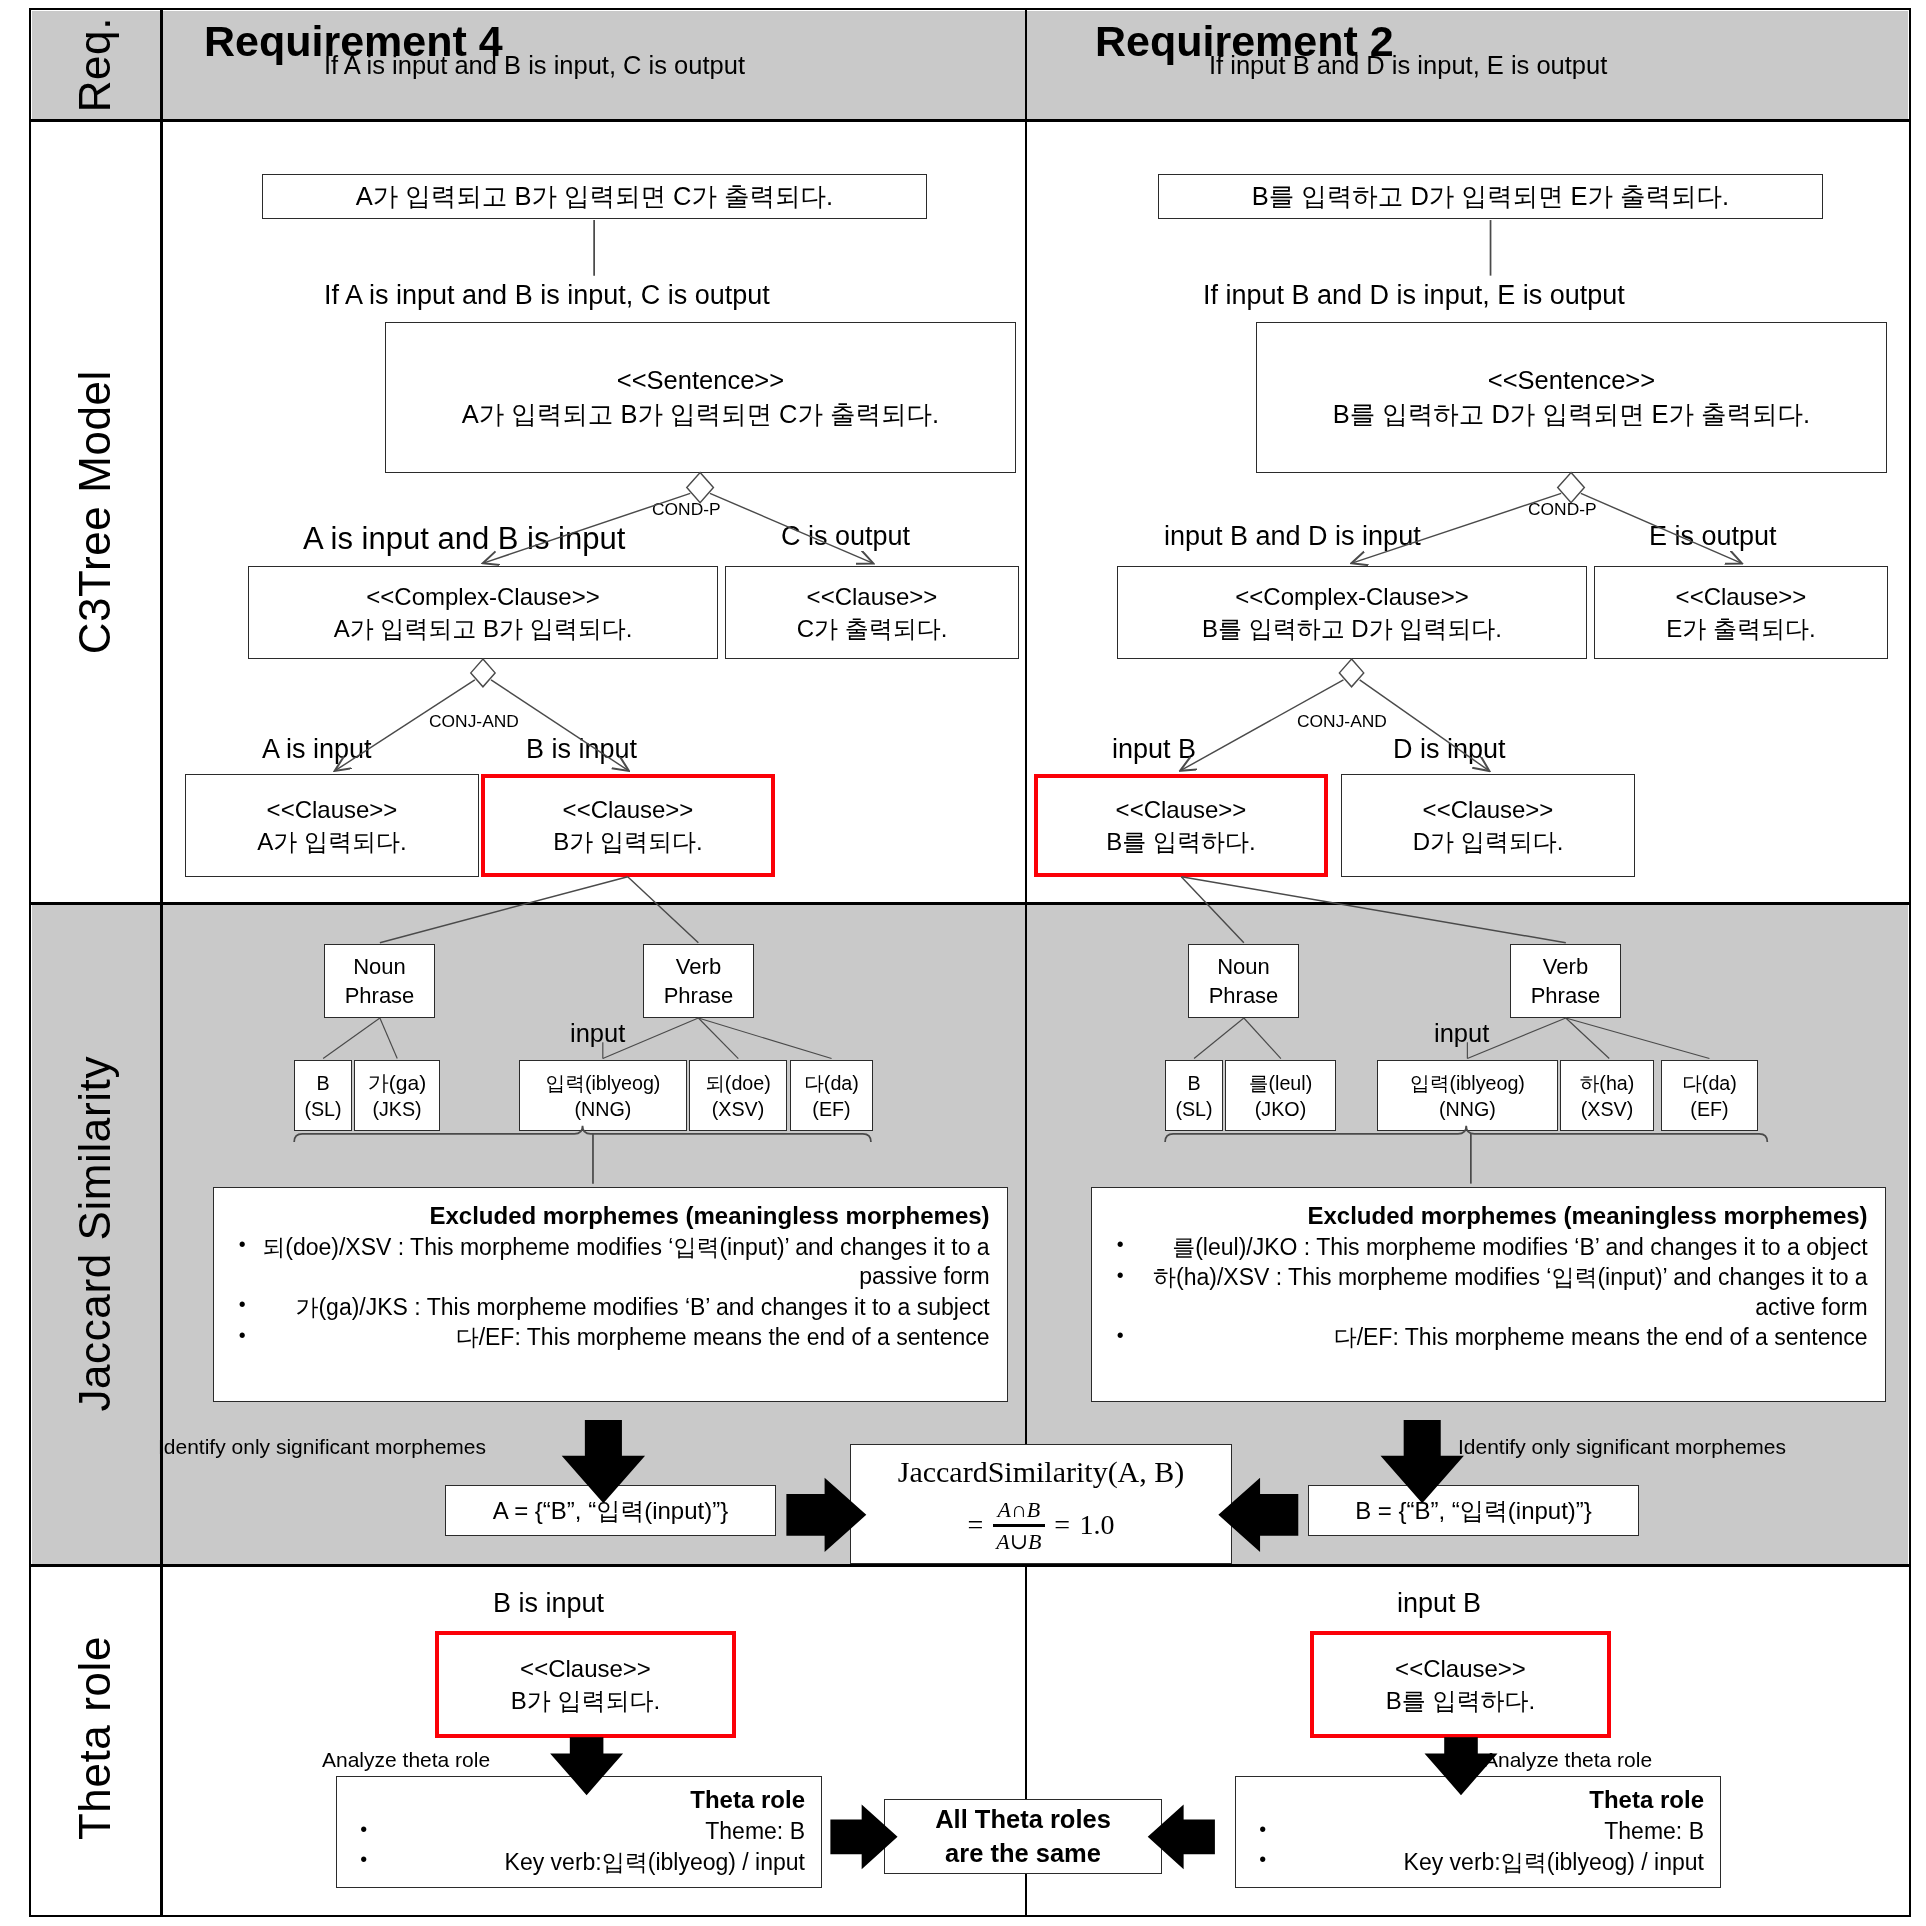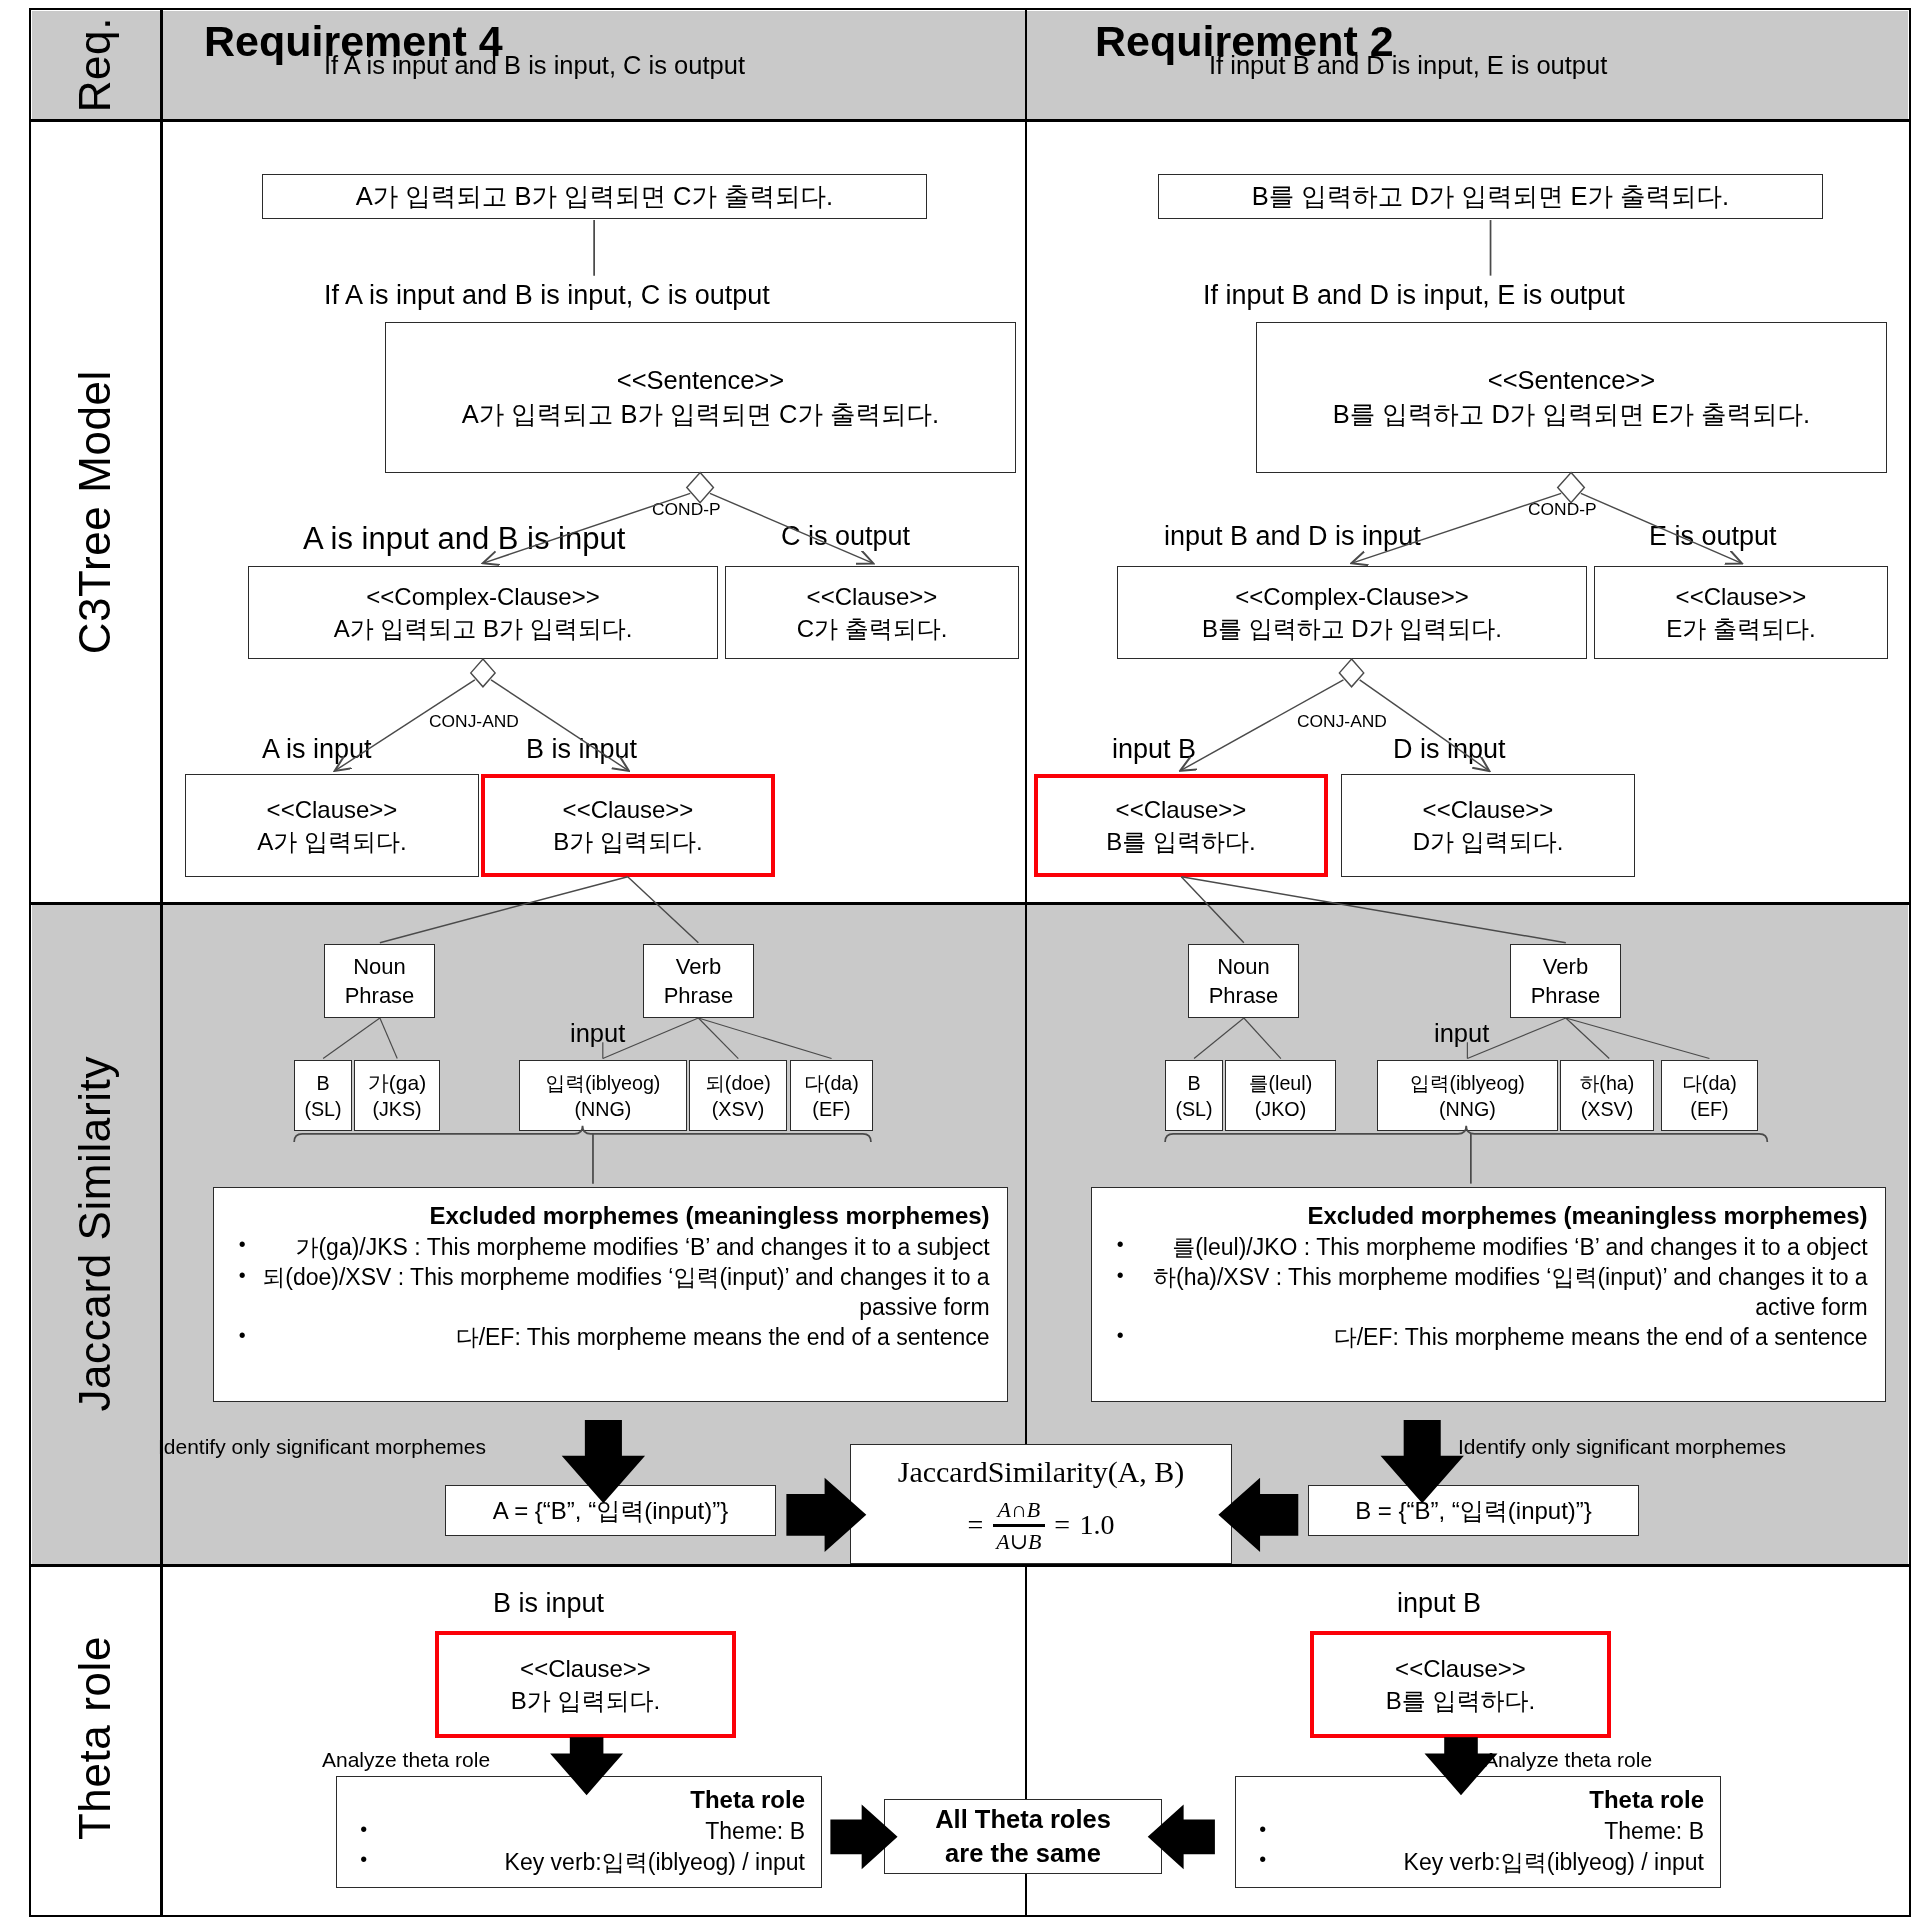--- a/index.html
+++ b/index.html
@@ -178,22 +178,22 @@
   </div>
   <div class="box thin" style="left:790px;top:1060px;width:83px;height:71px;">
     <div style="font-size:19.7px;">다(da)</div>
     <div style="font-size:19.7px;">(EF)</div>
   </div>
 
   <div class="box" style="left:213px;top:1187px;width:795px;height:215px;align-items:stretch;justify-content:flex-start;padding:12.7px 17.4px;">
     <div class="bullets">
       <span class="h">Excluded morphemes (meaningless morphemes)</span>
       <ul>
+        <li>되(doe)/XSV : This morpheme modifies ‘입력(input)’ and changes it to a passive form</li>
         <li>가(ga)/JKS : This morpheme modifies ‘B’ and changes it to a subject</li>
-        <li>되(doe)/XSV : This morpheme modifies ‘입력(input)’ and changes it to a passive form</li>
         <li>다/EF: This morpheme means the end of a sentence</li>
       </ul>
     </div>
   </div>
 
   <div class="lbl" style="left:158px;top:1435px;font-size:21px;">Identify only significant morphemes</div>
 
   <div class="box thin" style="left:445px;top:1485px;width:331px;height:51px;">
     <div style="font-size:24px;">A = {“B”, “입력(input)”}</div>
   </div>

